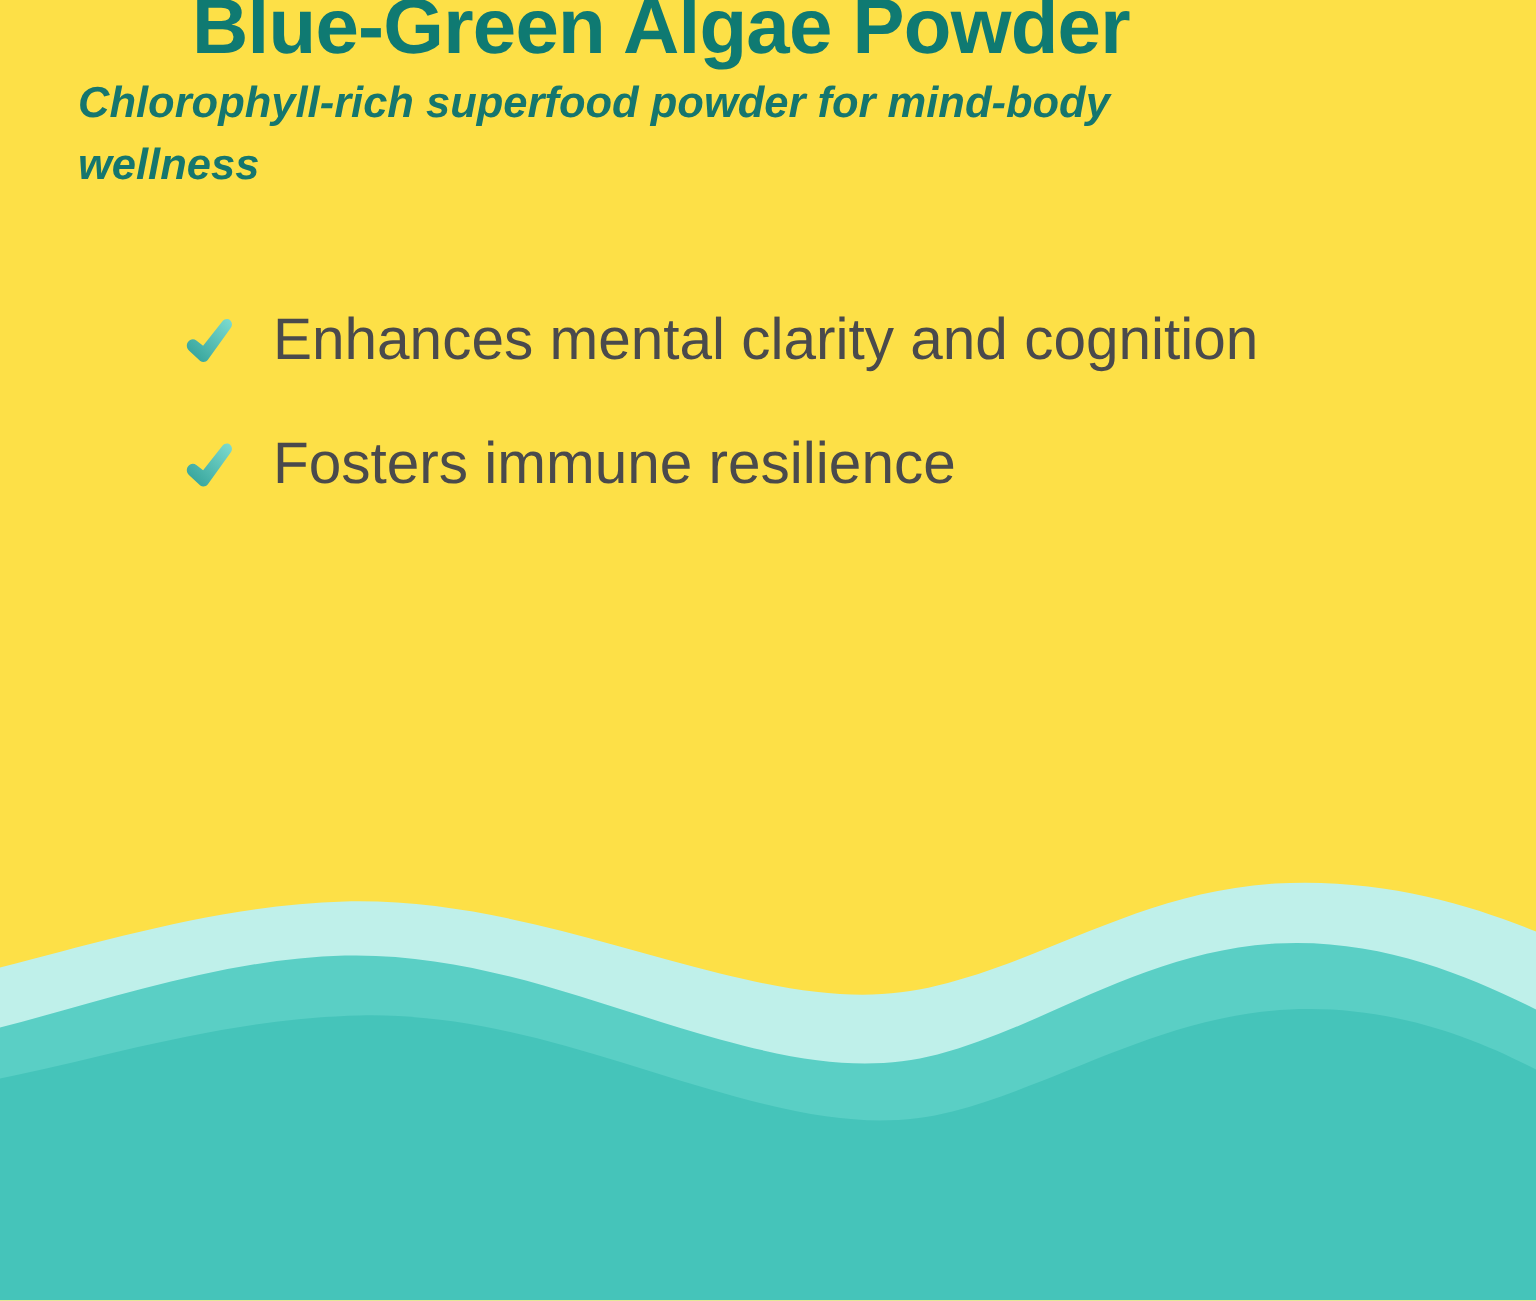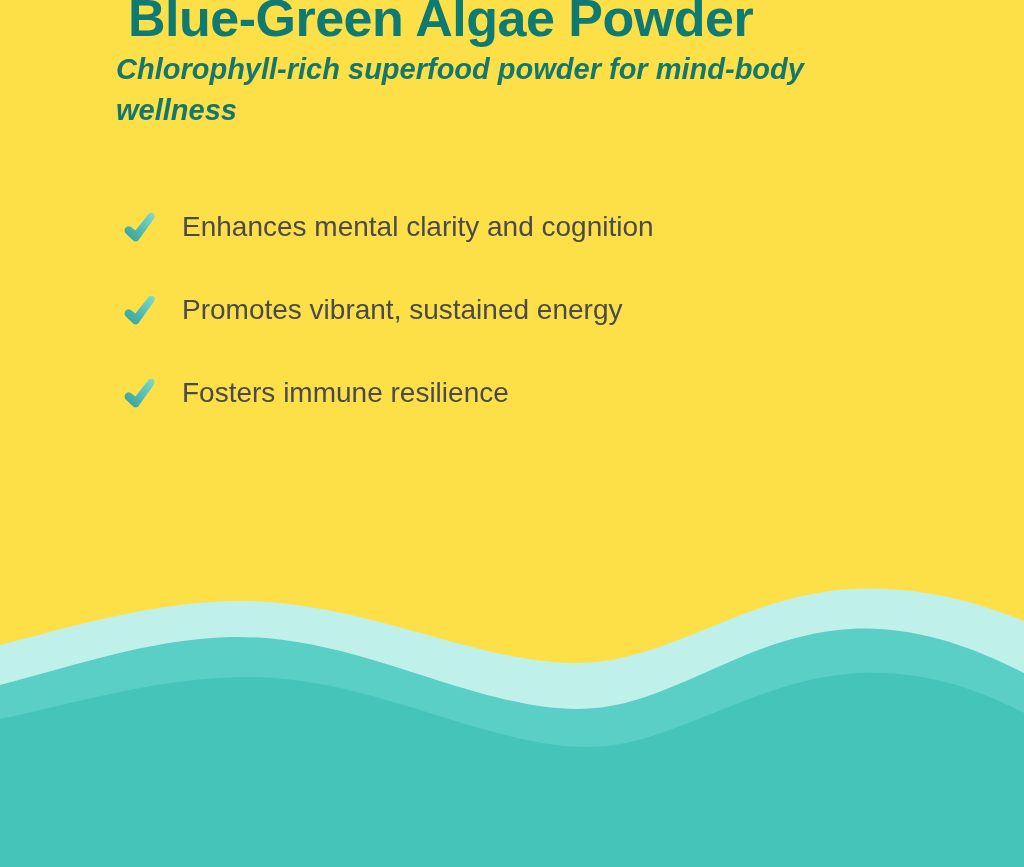--- a/index.html
+++ b/index.html
@@ -40,21 +40,21 @@
     line-height: 1.02;
     letter-spacing: -0.5px;
     color: #0F7A72;
     position: relative;
     top: -8px;
     white-space: nowrap;
   }
 
   #product-subtitle {
     margin: 0;
-    padding: 0 40px 0 116px;
+    padding: 0 40px 0 52px;
     font-family: "Liberation Sans", sans-serif;
     font-size: 29px;
     font-weight: bold;
     font-style: italic;
     line-height: 1.42;
     color: #15766E;
     position: relative;
     top: -4px;
     max-width: 700px;
   }
@@ -80,21 +80,21 @@
   .check-icon {
     flex: 0 0 auto;
     width: 36px;
     height: 36px;
     display: block;
     margin-right: 24px;
   }
 
   .benefit-label {
     font-family: "Liberation Sans", sans-serif;
-    font-size: 28px;
+    font-size: 39px;
     font-weight: normal;
     color: #4A4A4C;
     line-height: 1.1;
     white-space: nowrap;
   }
 
   
   #wave-decoration {
     position: absolute;
     left: 0;
@@ -136,35 +136,20 @@
           </defs>
           <path fill="url(#checkGrad1)" d="M3.2,18.2 C4.6,16.1 7.0,15.6 8.9,17.0 L13.4,20.5 L26.3,4.2
                    C27.7,2.4 30.1,2.2 31.6,3.6 C33.0,5.0 33.0,7.1 31.8,8.7
                    L16.6,29.9 C15.4,31.5 13.1,31.9 11.5,30.7 L4.3,24.0
                    C2.5,22.5 2.0,20.1 3.2,18.2 Z"></path>
         </svg>
         <span class="benefit-label">Enhances mental clarity and cognition</span>
       </li>
 
 
-      <li class="benefit-item">
-        <svg class="check-icon" viewBox="0 0 36 36" aria-hidden="true">
-          <defs>
-            <linearGradient id="checkGrad3" x1="0" y1="1" x2="1" y2="0">
-              <stop offset="0%" stop-color="#2E9E96"></stop>
-              <stop offset="100%" stop-color="#7EDCD0"></stop>
-            </linearGradient>
-          </defs>
-          <path fill="url(#checkGrad3)" d="M3.2,18.2 C4.6,16.1 7.0,15.6 8.9,17.0 L13.4,20.5 L26.3,4.2
-                   C27.7,2.4 30.1,2.2 31.6,3.6 C33.0,5.0 33.0,7.1 31.8,8.7
-                   L16.6,29.9 C15.4,31.5 13.1,31.9 11.5,30.7 L4.3,24.0
-                   C2.5,22.5 2.0,20.1 3.2,18.2 Z"></path>
-        </svg>
-        <span class="benefit-label">Promotes vibrant, sustained energy</span>
-      </li>
 
       <li class="benefit-item">
         <svg class="check-icon" viewBox="0 0 36 36" aria-hidden="true">
           <defs>
             <linearGradient id="checkGrad4" x1="0" y1="1" x2="1" y2="0">
               <stop offset="0%" stop-color="#2E9E96"></stop>
               <stop offset="100%" stop-color="#7EDCD0"></stop>
             </linearGradient>
           </defs>
           <path fill="url(#checkGrad4)" d="M3.2,18.2 C4.6,16.1 7.0,15.6 8.9,17.0 L13.4,20.5 L26.3,4.2

